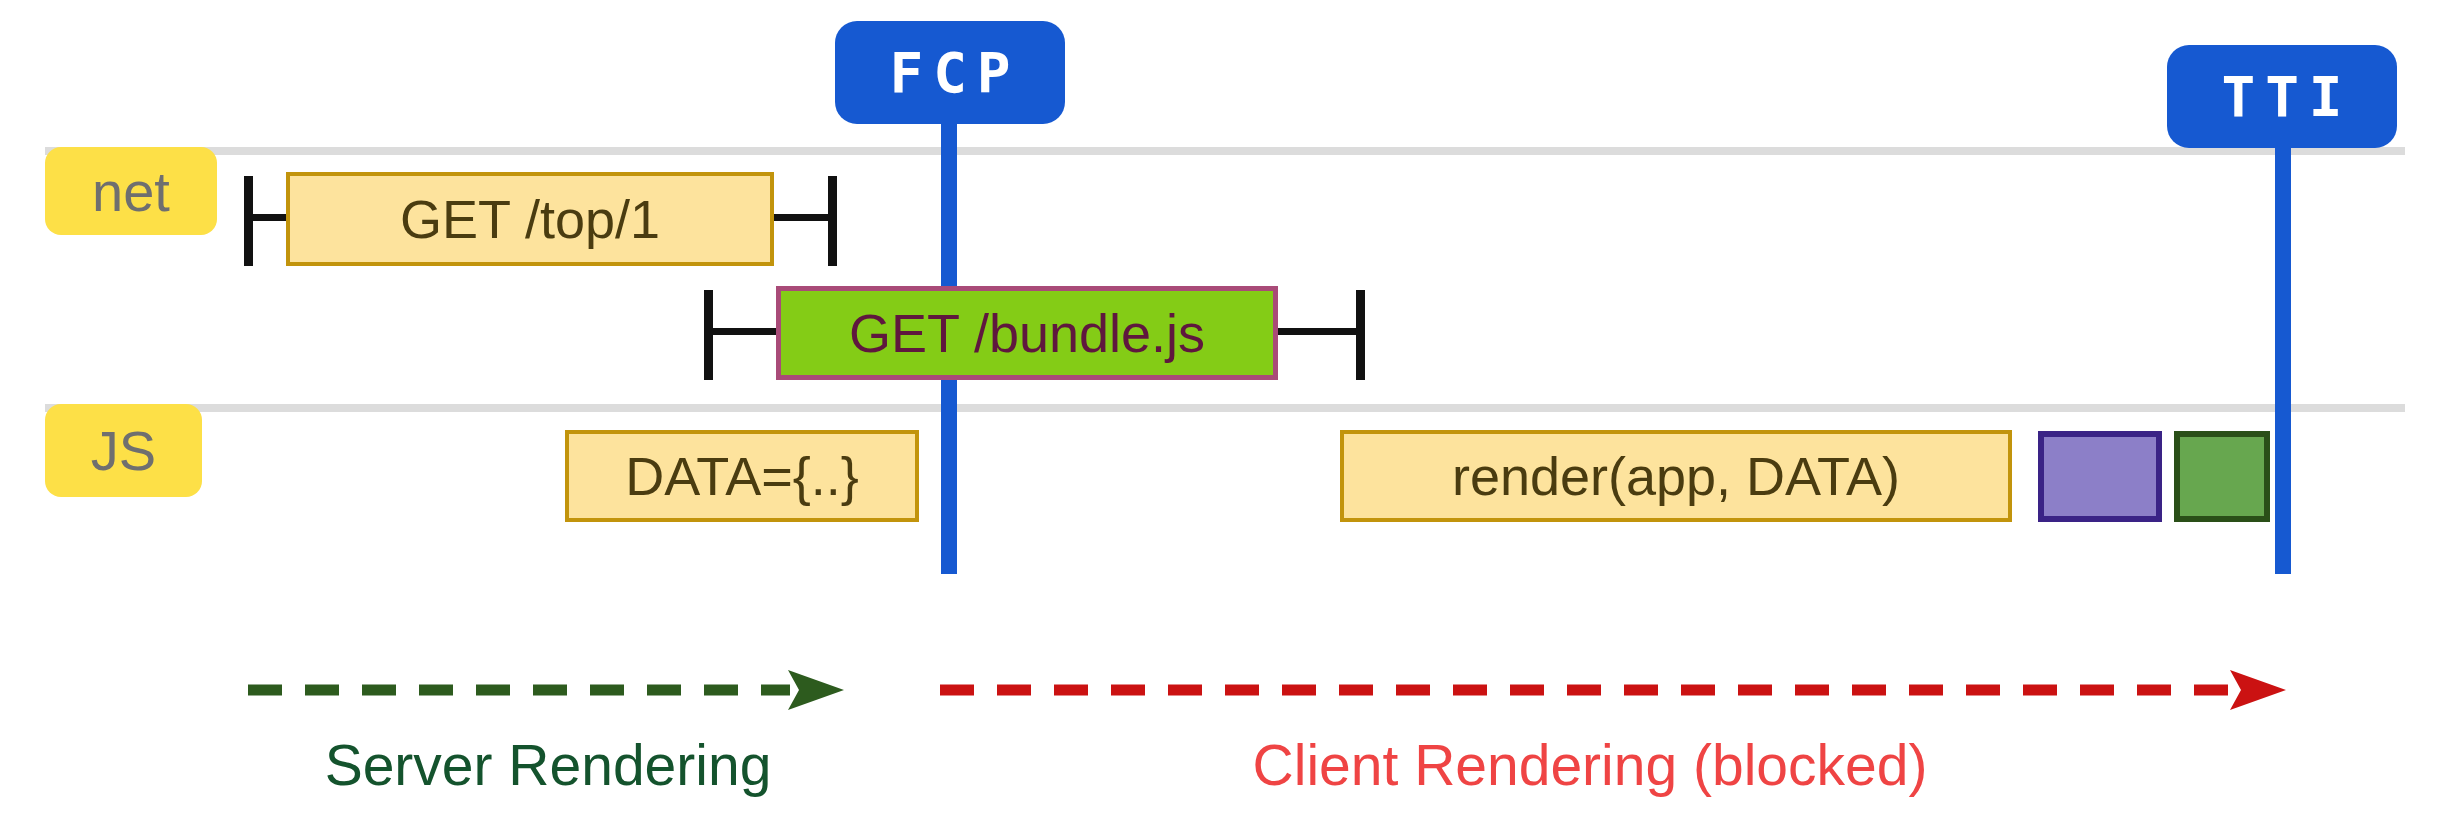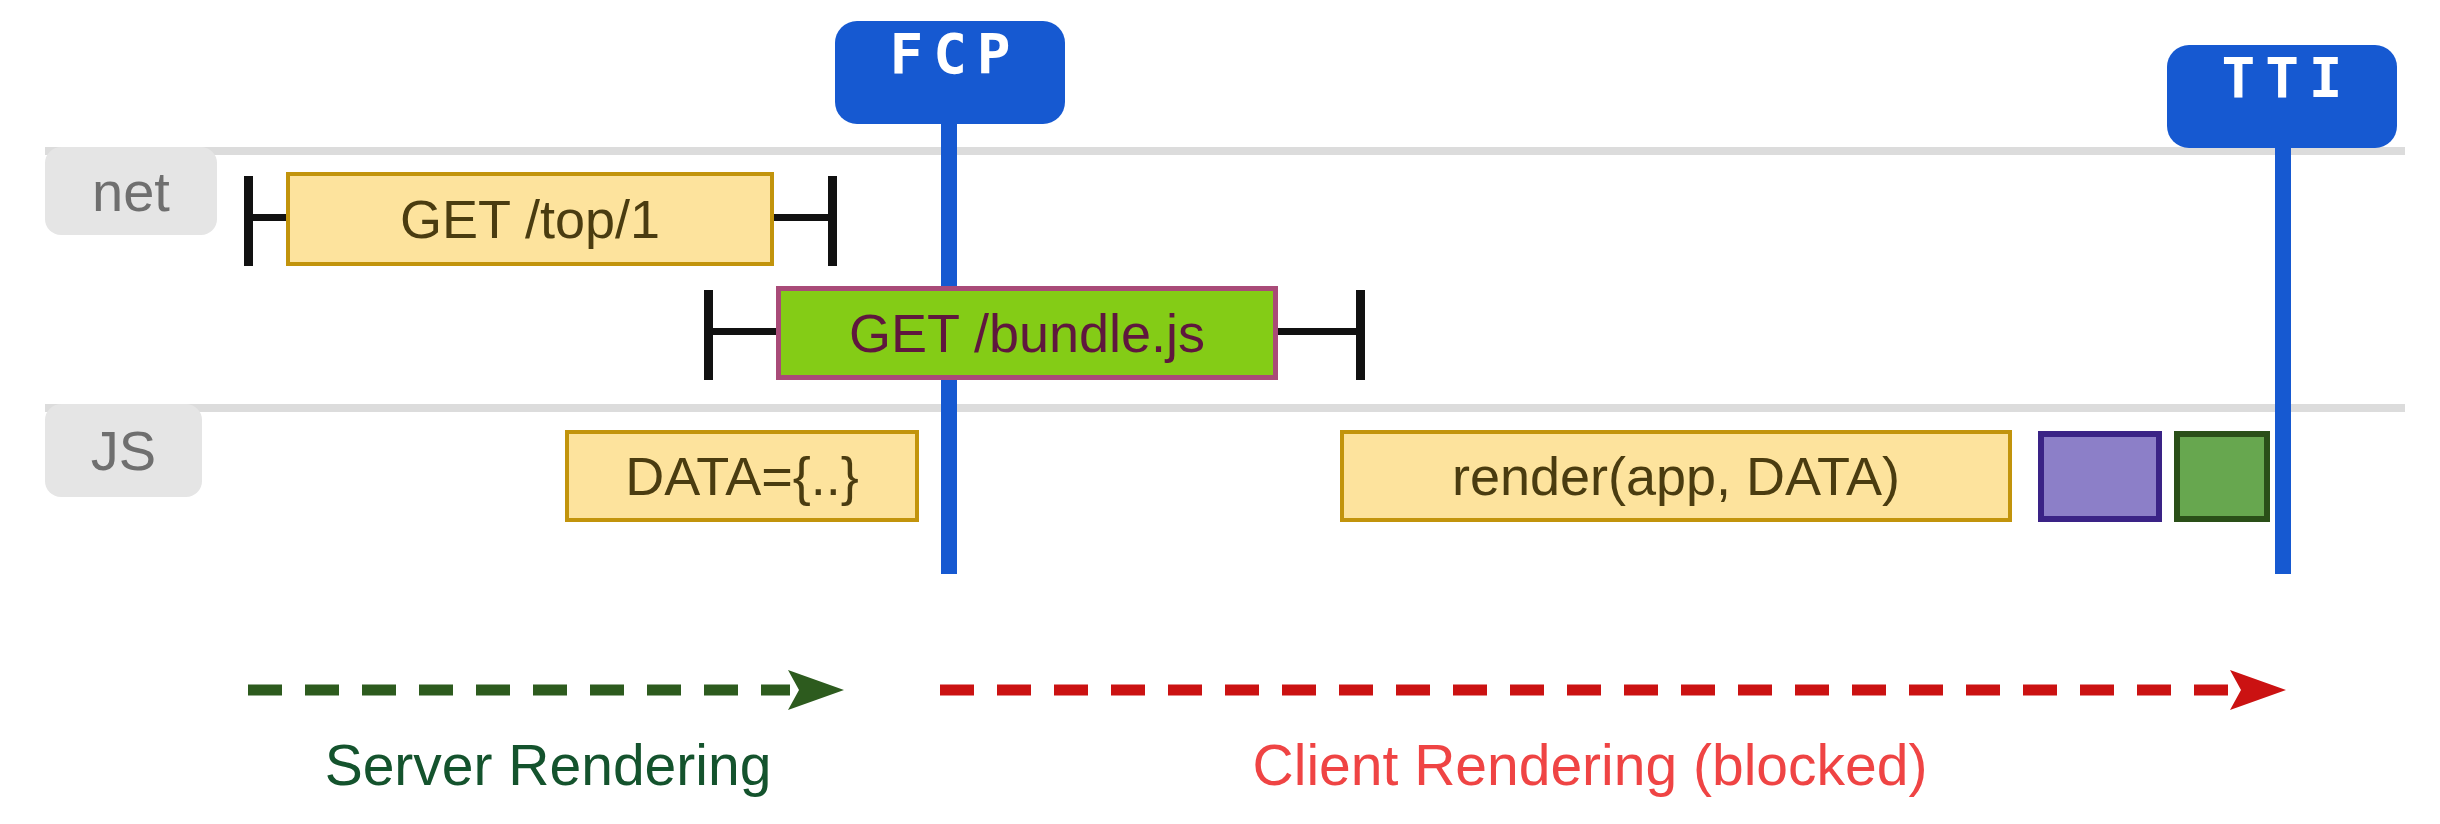--- a/index.html
+++ b/index.html
@@ -21,21 +21,21 @@
     background: #dcdcdc;
     z-index: 1;
   }
   .lane-line.net { top: 147px; }
   .lane-line.js  { top: 404px; }
 
   
   .lane-tab {
     position: absolute;
     left: 45px;
-    background: #e5e5e5;
+    background: #fde047;
     border-radius: 16px;
     color: #6f6f6f;
     font-size: 56px;
     display: flex;
     align-items: center;
     justify-content: center;
     z-index: 2;
   }
   .lane-tab.net { top: 147px; width: 172px; height: 88px; }
   .lane-tab.js  { top: 404px; width: 157px; height: 93px; }
@@ -60,21 +60,21 @@
     height: 103px;
     background: #1659d1;
     border-radius: 22px;
     color: #ffffff;
     font-family: "DejaVu Sans Mono", monospace;
     font-weight: bold;
     font-size: 56px;
     letter-spacing: 10px;
     text-indent: 10px;
     display: flex;
-    align-items: flex-start;
+    align-items: center;
     justify-content: center;
     z-index: 6;
   }
   .marker-badge.fcp { left: 835px; }
   .marker-badge.tti { left: 2167px; margin-top: 24px; }
 
   
   .task {
     position: absolute;
     box-sizing: border-box;

